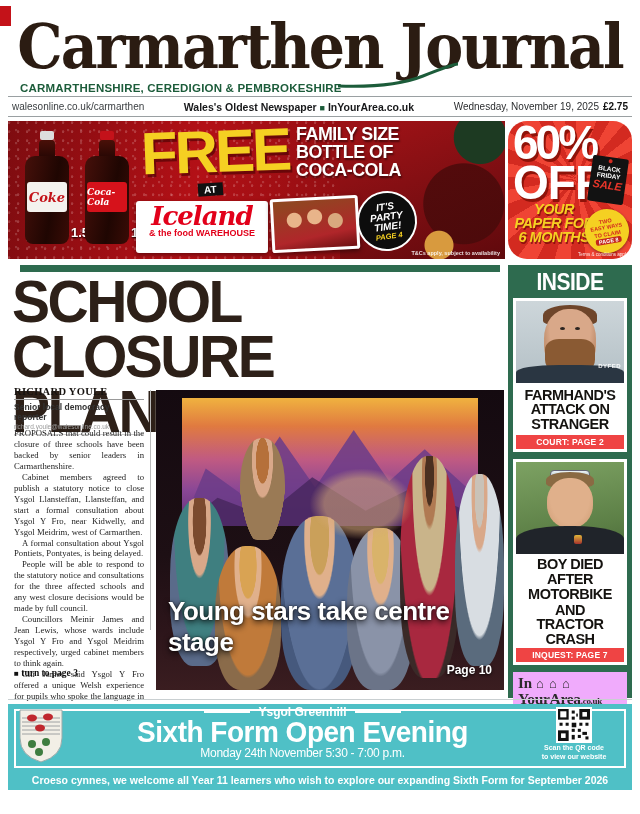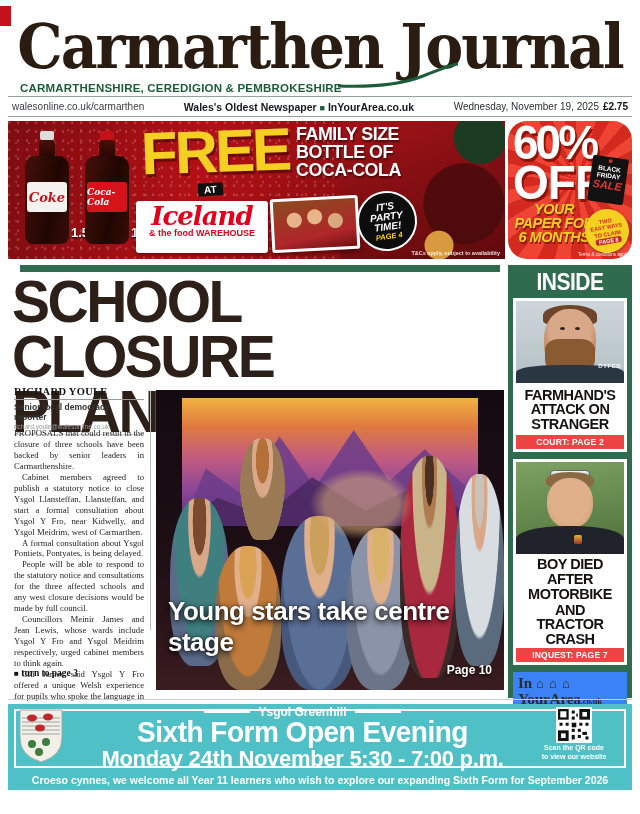--- a/index.html
+++ b/index.html
@@ -159,36 +159,36 @@
   .boy .head { position:absolute; left:50%; top:16px; width:46px; height:50px; margin-left:-23px;
     background:radial-gradient(ellipse at 50% 35%, #e0b08b 0 60%, #cc9a72); border-radius:46%; }
   .boy .hairb { position:absolute; left:50%; top:10px; width:48px; height:16px; margin-left:-24px;
     background:#8a6a43; border-radius:50% 50% 30% 30%; }
   .boy .shades { position:absolute; left:50%; top:8px; width:40px; height:9px; margin-left:-20px;
     background:linear-gradient(#eef4f6,#9fb4bd); border-radius:4px; border:1px solid #667; }
   .boy .shirt { position:absolute; left:0; right:0; bottom:0; height:28px; background:#20242a; border-radius:46% 46% 0 0; }
   .boy .crest { position:absolute; left:50%; bottom:10px; width:8px; height:9px; margin-left:4px;
     background:linear-gradient(#e0b63a,#a5322c); border-radius:2px; }
   
-  .iya-box { background:#3b82f6; padding:4px 5px 5px; }
+  .iya-box { background:#f0abfc; padding:4px 5px 5px; }
   .iya-row1 { font-family:"Liberation Serif", serif; font-weight:bold; font-size:15px; color:#2b2b2b; line-height:1; }
   .iya-houses { letter-spacing:1px; font-size:13px; color:#2b2b2b; }
   .iya-row2 { font-family:"Liberation Serif", serif; font-weight:bold; font-size:15.5px; color:#2b2b2b; line-height:1.05; letter-spacing:-.3px; }
   .iya-suffix { font-size:9px; font-weight:bold; }
 
   
   .ad-school { position:absolute; left:8px; top:704px; width:624px; height:86px; background:#4fc0c6; }
   .school-inner { position:absolute; left:6px; right:6px; top:5px; height:59px; border:2px solid #fff;
     display:flex; align-items:center; }
   .school-crest { position:absolute; left:10px; top:4px; width:46px; height:56px; }
   .school-center { position:absolute; left:70px; right:105px; top:1px; text-align:center; color:#fff; }
   .school-name { font-size:12px; font-weight:800; line-height:1.2; display:flex; align-items:center; justify-content:center; gap:8px; }
   .school-name::before, .school-name::after { content:""; width:46px; height:2px; background:#fff; }
   .school-title { font-size:28px; font-weight:900; letter-spacing:-.5px; line-height:1; transform:scaleY(1.05); }
-  .school-datetime { font-size:22px; font-weight:700; letter-spacing:-.3px; line-height:1.1; }
+  .school-datetime { font-size:12px; font-weight:400; letter-spacing:-.3px; line-height:1.1; }
   .school-qr { position:absolute; right:12px; top:3px; width:92px; text-align:center; }
   .school-qr .qr { width:36px; height:36px; background:#fff; margin:0 auto; padding:2px; }
   .qr-caption { font-size:7px; font-weight:800; color:#fff; line-height:1.25; margin-top:1px; }
   .school-footer { position:absolute; left:0; right:0; bottom:4px; text-align:center;
     font-size:10.5px; font-weight:800; color:#fff; }
 
   .hairline { position:absolute; left:8px; width:624px; height:1px; background:#c9cfd1; }
 </style>
 </head>
 <body>

